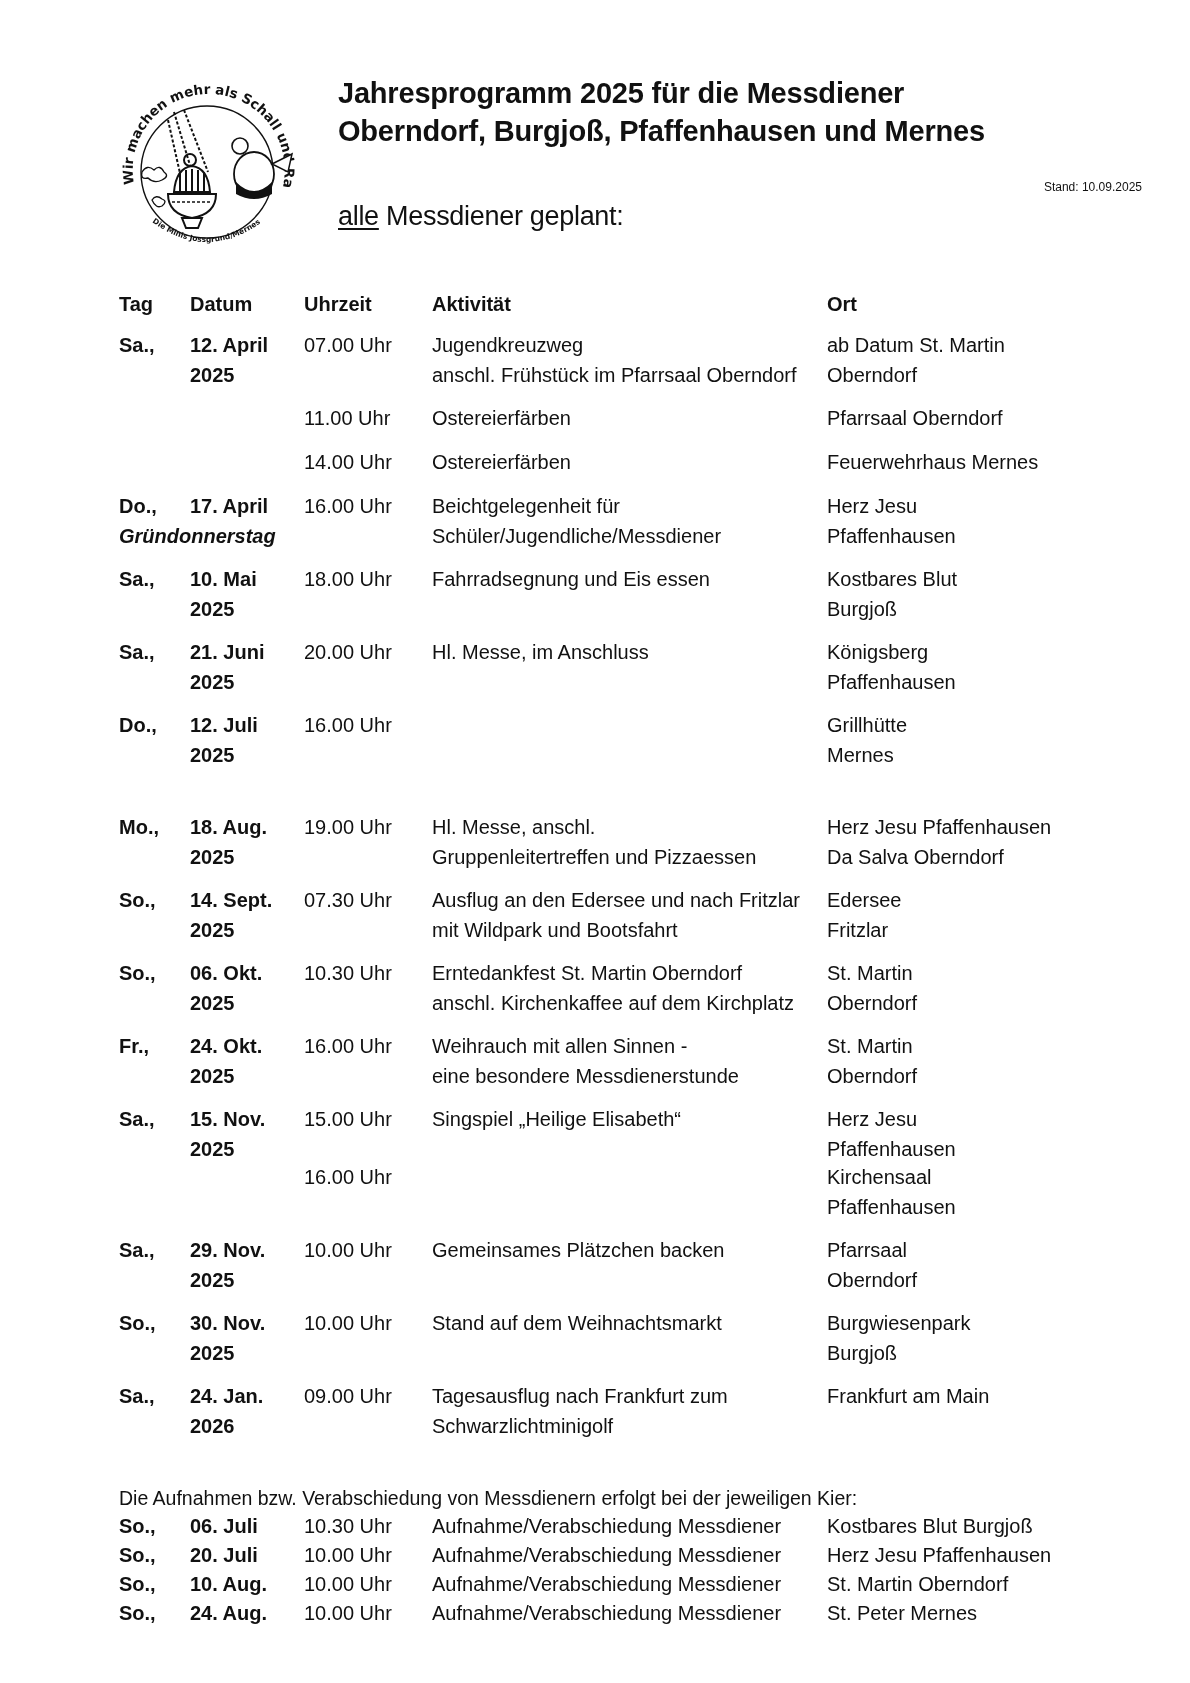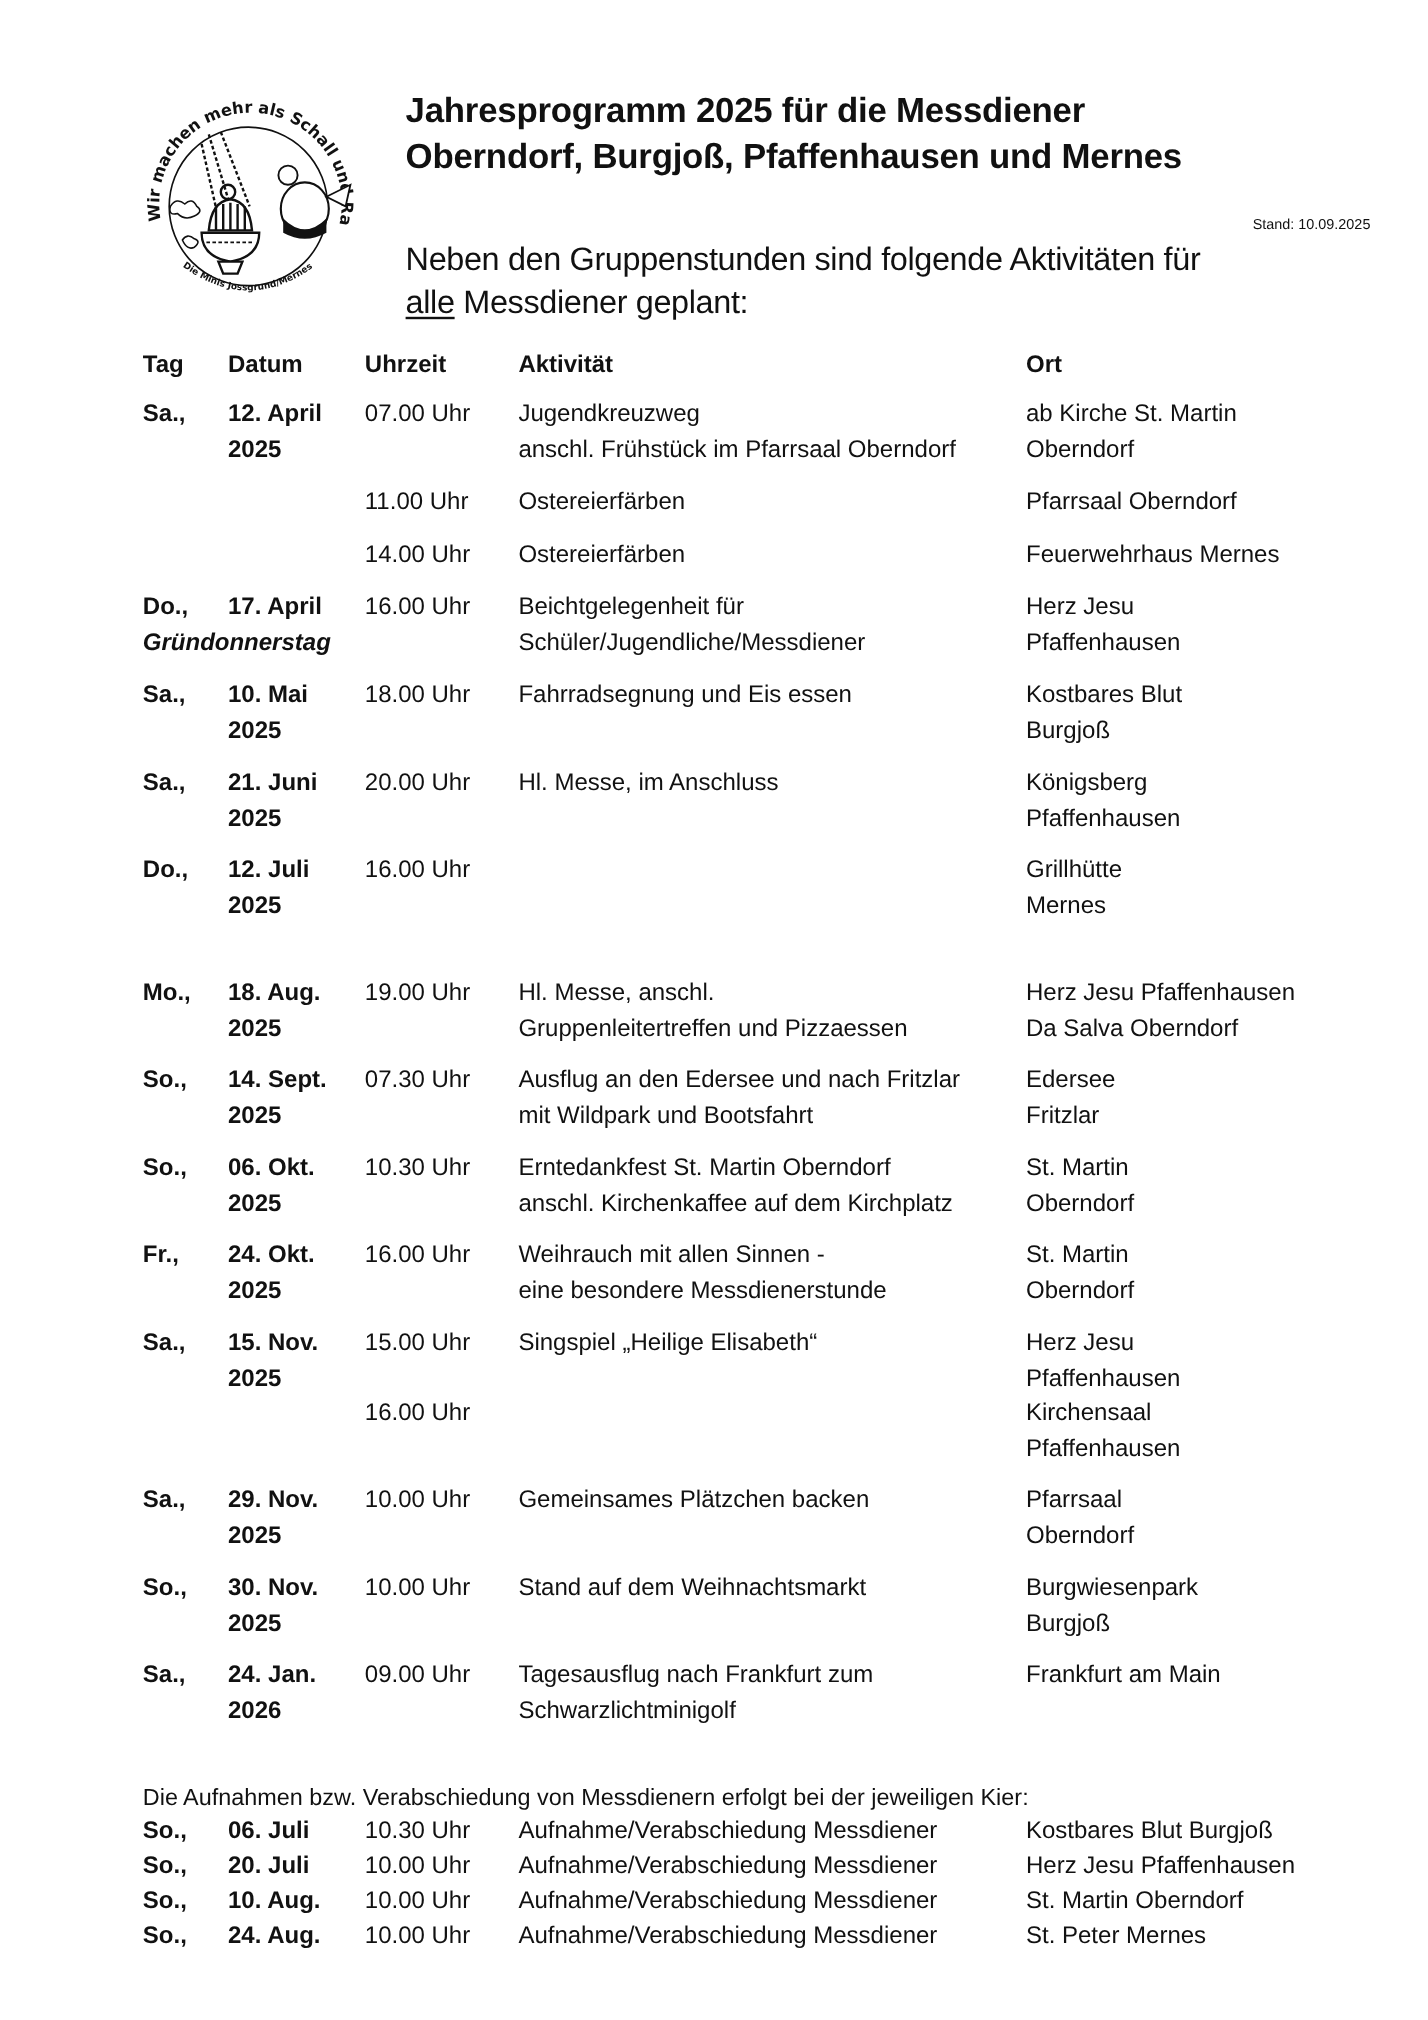--- a/index.html
+++ b/index.html
@@ -22,21 +22,21 @@
     font-size: 27px; line-height: 36px; letter-spacing: -0.3px;
   }
   .intro u { text-decoration: underline; text-underline-offset: 3px; }
   .table { position: absolute; left: 119px; top: 290px; width: 1040px; }
   .row { position: relative; display: block; }
   .cell { position: absolute; top: 0; font-size: 20px; line-height: 29.5px; white-space: nowrap; }
   .c-tag { left: 0; font-weight: bold; }
   .c-datum { left: 71px; font-weight: bold; }
   .c-zeit { left: 185px; font-weight: normal; }
   .c-akt { left: 313px; }
-  .c-ort { left: 736px; }
+  .c-ort { left: 708px; }
   .hdr .cell { font-weight: bold; }
   .line { display: block; }
   .it { font-style: italic; font-weight: bold; }
   .note {
     position: absolute; left: 119px; top: 1484px; font-size: 19.5px; font-weight: normal; line-height: 28px;
   }
   .cer { position: absolute; left: 119px; top: 1512px; width: 1040px; }
   .cer .row { height: 29px; }
 </style>
 </head>
@@ -76,21 +76,20 @@
     <path d="M 40 128 q 4 -6 10 -1 q 6 2 0 7 q -6 3 -10 -6 z" fill="#fff" stroke="#111" stroke-width="1.3"></path>
   </svg>
 </div>
 
 <div class="title">
   <div>Jahresprogramm 2025 für die Messdiener</div>
   <div>Oberndorf, Burgjoß, Pfaffenhausen und Mernes</div>
 </div>
 <div class="stand">Stand: 10.09.2025</div>
 <div class="intro">
-  <div>Neben den Gruppenstunden sind folgende Aktivitäten für</div>
   <div><u>alle</u><span> Messdiener geplant:</span></div>
 </div>
 
 <div class="table">
   <div class="row hdr" style="height:41px;">
     <span class="cell c-tag">Tag</span>
     <span class="cell c-datum">Datum</span>
     <span class="cell c-zeit">Uhrzeit</span>
     <span class="cell c-akt">Aktivität</span>
     <span class="cell c-ort">Ort</span>
@@ -101,21 +100,21 @@
         <span class="cell c-datum">
           <span class="line">12. April</span>
           <span class="line">2025</span>
         </span>
         <span class="cell c-zeit">07.00 Uhr</span>
         <span class="cell c-akt">
           <span class="line">Jugendkreuzweg</span>
           <span class="line">anschl. Frühstück im Pfarrsaal Oberndorf</span>
         </span>
         <span class="cell c-ort">
-          <span class="line">ab Kirche St. Martin</span>
+          <span class="line">ab Datum St. Martin</span>
           <span class="line">Oberndorf</span>
         </span>
       </div>
       <div class="row" style="height: 44px;">
         <span class="cell c-tag"></span>
         <span class="cell c-datum"></span>
         <span class="cell c-zeit">11.00 Uhr</span>
         <span class="cell c-akt">
           <span class="line">Ostereierfärben</span>
         </span>

